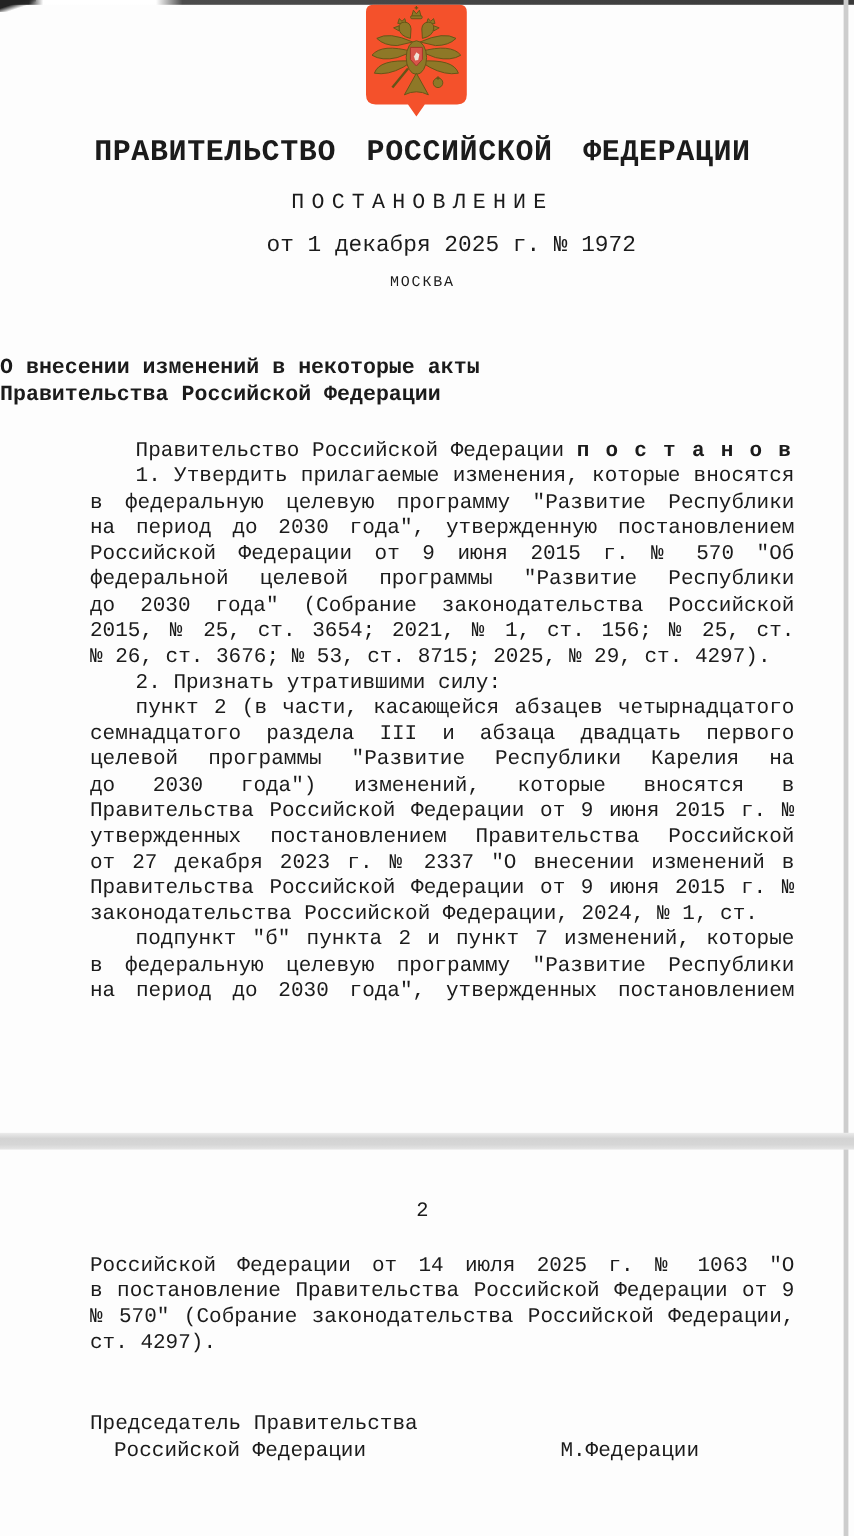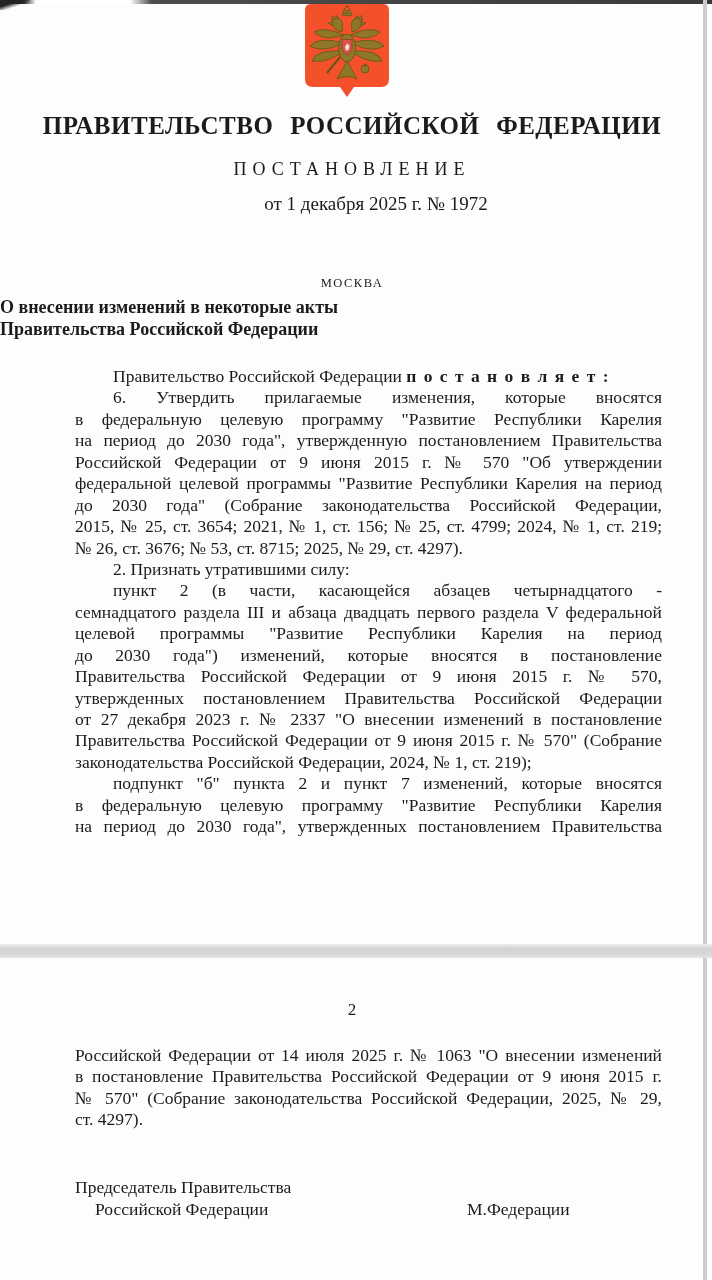--- a/index.html
+++ b/index.html
@@ -1,37 +1,37 @@
 <!DOCTYPE html>
 <html><head>
 <meta charset="utf-8">
 <style>
   html,body{margin:0;padding:0;background:#ffffff;}
   .screen{position:relative;width:712px;height:1280px;background:#fdfdfd;overflow:hidden;
-          font-family:Liberation Serif, serif;color:#1b1b1b;}
+          font-family:Liberation Mono, monospace;color:#1b1b1b;}
   
   .topstrip{position:absolute;left:0;top:0;width:712px;height:4px;
             background:linear-gradient(90deg,#262626 0px,#2b2b2b 24px,#ffffff 36px,#ffffff 130px,#4c4c4c 152px,#3a3a3a 100%);}
   .corner{position:absolute;left:0;top:0;width:30px;height:10px;
           background:linear-gradient(to bottom right,#232323 35%,rgba(0,0,0,0) 60%);}
   .pageedge-v{position:absolute;left:703px;top:0;width:4px;height:1280px;background:#cdcdcd;}
   .separator{position:absolute;left:0;top:944px;width:712px;height:14px;
              background:linear-gradient(180deg,#ececec,#d3d3d3 35%,#d6d6d6 70%,#e6e6e6);}
   .page{position:absolute;background:transparent;}
   .p1{left:0;top:4px;width:712px;height:940px;}
   .p2{left:0;top:958px;width:712px;height:322px;}
   
   .emblem{position:absolute;left:304px;top:-2px;width:86px;height:98px;}
   .gov{position:absolute;left:0;top:108px;width:704px;text-align:center;
        font-weight:bold;font-size:25px;letter-spacing:.5px;word-spacing:10px;}
   .posttype{position:absolute;left:0;top:155px;width:704px;text-align:center;
             font-size:18px;letter-spacing:6px;}
   .datum{position:absolute;left:0;top:189px;width:704px;text-align:center;font-size:19px;margin-left:24px;}
   .city{position:absolute;left:0;top:224px;width:704px;text-align:center;
-        font-size:12.5px;letter-spacing:1.5px;margin-top:48px;}
+        font-size:12.5px;letter-spacing:1.5px;}
   .doctitle{position:absolute;left:0;top:293px;width:704px;
             font-weight:bold;font-size:18px;line-height:21.5px;}
   
   .body1{position:absolute;left:75px;top:362px;width:587px;font-size:17.5px;}
   .body2{position:absolute;left:75px;top:87px;width:587px;font-size:17.5px;}
   .bl{height:21.45px;line-height:21.45px;overflow:hidden;text-align:left;white-space:normal;}
   .bl.j{text-align:justify;}
   .bl.j::after{content:"";display:inline-block;width:100%;height:0;}
   .ind{text-indent:38px;}
   .enbold{font-weight:bold;letter-spacing:1.5px;}
@@ -96,21 +96,21 @@
 
     <div class="city">МОСКВА</div>
 
     <div class="doctitle">
       <div>О внесении изменений в некоторые акты</div>
       <div>Правительства Российской Федерации</div>
     </div>
 
     <div class="body1">
       <div class="bl ind"><span>Правительство Российской Федерации </span><span class="enbold">п о с т а н о в л я е т :</span></div>
-      <div class="bl ind j">6. Утвердить прилагаемые изменения, которые вносятся</div>
+      <div class="bl ind j">1. Утвердить прилагаемые изменения, которые вносятся</div>
       <div class="bl j">в федеральную целевую программу "Развитие Республики Карелия</div>
       <div class="bl j">на период до 2030 года", утвержденную постановлением Правительства</div>
       <div class="bl j">Российской Федерации от 9 июня 2015 г. № 570 "Об утверждении</div>
       <div class="bl j">федеральной целевой программы "Развитие Республики Карелия на период</div>
       <div class="bl j">до 2030 года" (Собрание законодательства Российской Федерации,</div>
       <div class="bl j">2015, № 25, ст. 3654; 2021, № 1, ст. 156; № 25, ст. 4799; 2024, № 1, ст. 219;</div>
       <div class="bl">№ 26, ст. 3676; № 53, ст. 8715; 2025, № 29, ст. 4297).</div>
       <div class="bl ind">2. Признать утратившими силу:</div>
       <div class="bl ind j">пункт 2 (в части, касающейся абзацев четырнадцатого -</div>
       <div class="bl j">семнадцатого раздела III и абзаца двадцать первого раздела V федеральной</div>

